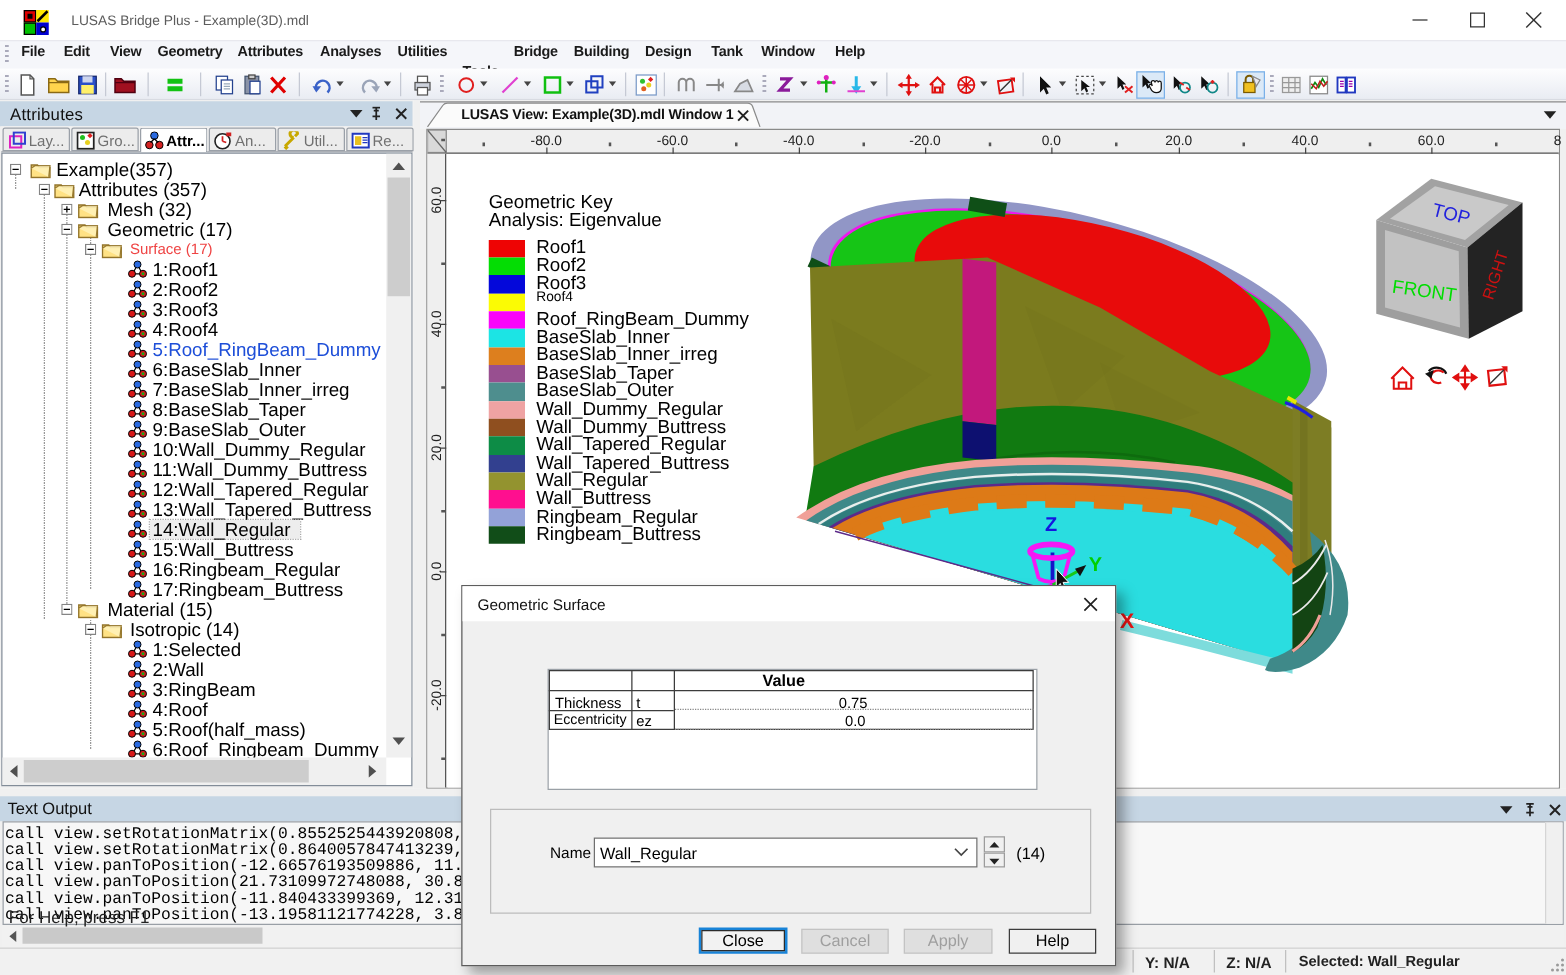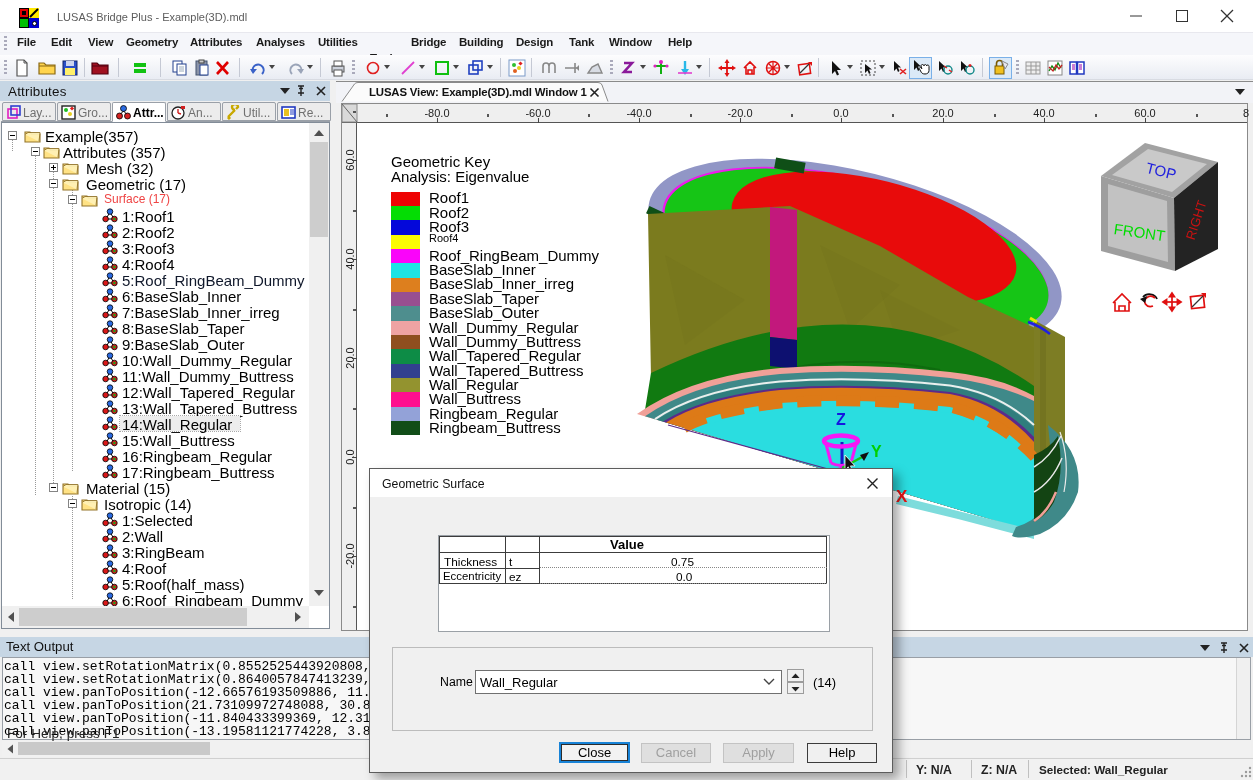--- a/index.html
+++ b/index.html
@@ -406,21 +406,21 @@
 <div class="t" style="left:122px;top:256px;font-size:15px;color:#000">4:Roof4</div>
 <div class="abs" style="left:102px;top:272px;width:16px;height:15px">
     <svg width="16" height="15" viewBox="0 0 16 15" style="position:absolute;top:0px">
       <path d="M8,4 L4,11 M8,4 L12,11 M4,11 L12,11" stroke="#000" stroke-width="1"></path>
       <circle cx="8" cy="3.6" r="2.8" fill="#2a6ae0" stroke="#000" stroke-width="0.8"></circle>
       <circle cx="3.6" cy="11" r="2.8" fill="#d81818" stroke="#000" stroke-width="0.8"></circle>
       <circle cx="12.4" cy="11" r="2.8" fill="#d81818" stroke="#000" stroke-width="0.8"></circle>
       <circle cx="12.4" cy="11" r="1.2" fill="#18a818"></circle>
     </svg>
   </div>
-<div class="t" style="left:122px;top:272px;font-size:15px;color:#0f172a">5:Roof_RingBeam_Dummy</div>
+<div class="t" style="left:122px;top:272px;font-size:15px;color:#1d4ed8">5:Roof_RingBeam_Dummy</div>
 <div class="abs" style="left:102px;top:288px;width:16px;height:15px">
     <svg width="16" height="15" viewBox="0 0 16 15" style="position:absolute;top:0px">
       <path d="M8,4 L4,11 M8,4 L12,11 M4,11 L12,11" stroke="#000" stroke-width="1"></path>
       <circle cx="8" cy="3.6" r="2.8" fill="#2a6ae0" stroke="#000" stroke-width="0.8"></circle>
       <circle cx="3.6" cy="11" r="2.8" fill="#d81818" stroke="#000" stroke-width="0.8"></circle>
       <circle cx="12.4" cy="11" r="2.8" fill="#d81818" stroke="#000" stroke-width="0.8"></circle>
       <circle cx="12.4" cy="11" r="1.2" fill="#18a818"></circle>
     </svg>
   </div>
 <div class="t" style="left:122px;top:288px;font-size:15px;color:#000">6:BaseSlab_Inner</div>

